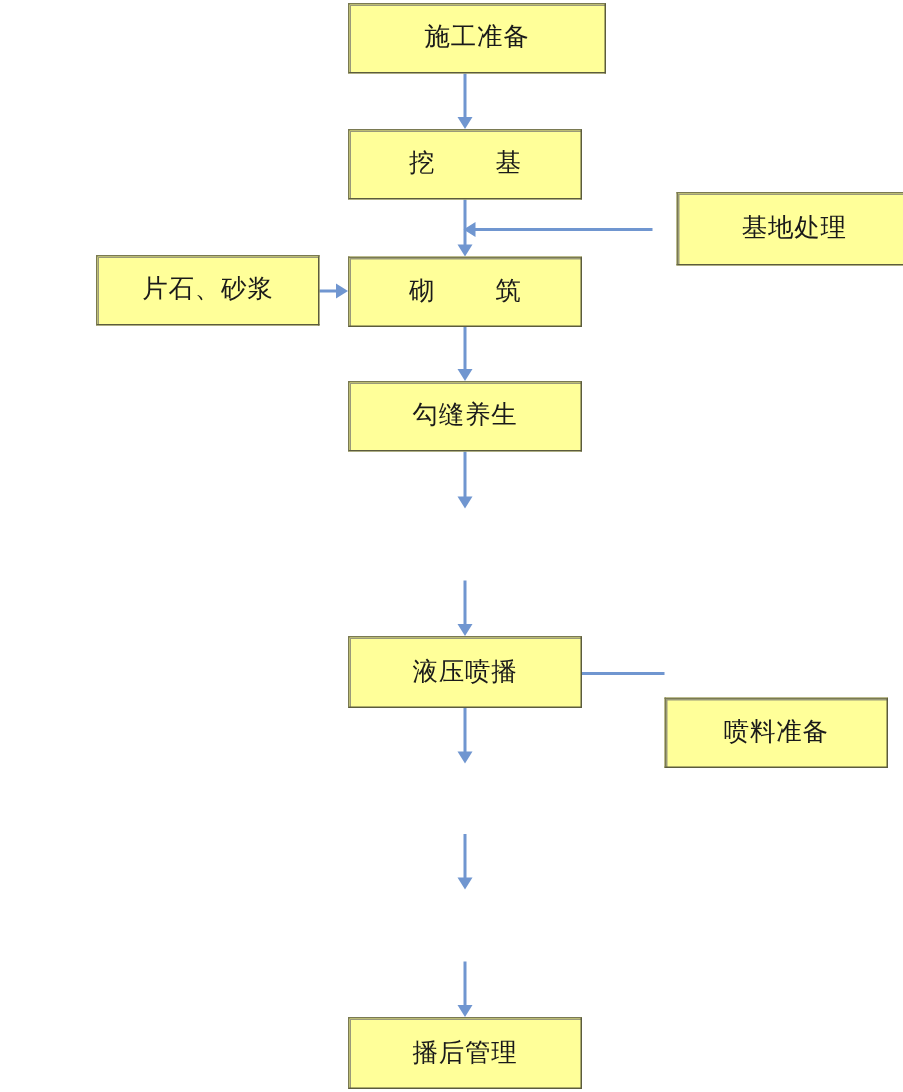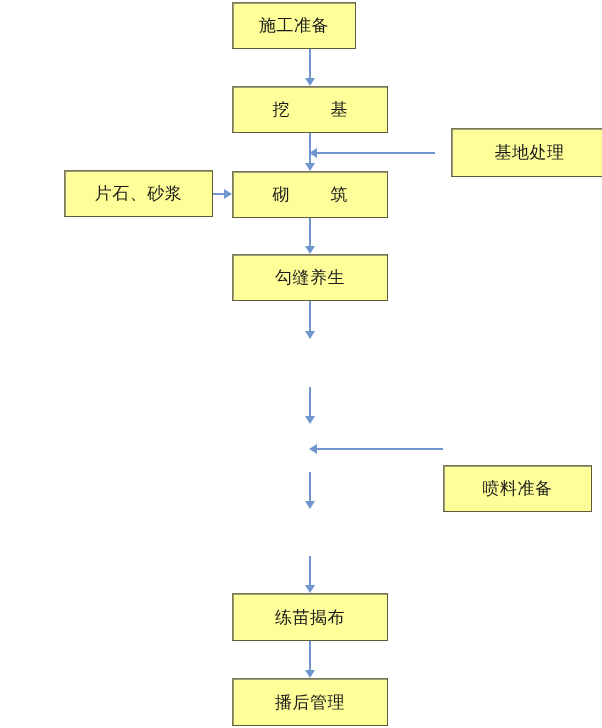--- a/index.html
+++ b/index.html
@@ -101,21 +101,21 @@
       <div class="edge-h" style="left: 316px; top: 448px; width: 127px;"></div>
       <div class="arrow-left" style="left: 309px; top: 444px;"></div>
       <div class="edge-v" style="left: 309px; top: 472px; height: 30px;"></div>
       <div class="arrow-down" style="left: 305px; top: 501px;"></div>
       <div class="edge-v" style="left: 309px; top: 556px; height: 30px;"></div>
       <div class="arrow-down" style="left: 305px; top: 585px;"></div>
       <div class="edge-v" style="left: 309px; top: 641px; height: 30px;"></div>
       <div class="arrow-down" style="left: 305px; top: 670px;"></div>
     </div>
 
-  <div class="node" style="left:232px;top:2px;width:124px;height:47px;">
+  <div class="node" style="left:232px;top:2px;width:172px;height:47px;">
     <span class="node-label">施工准备</span>
   </div>
 
   <div class="node" style="left:232px;top:86px;width:156px;height:47px;">
     <span class="node-label wide">挖  基</span>
   </div>
 
   <div class="node" style="left:451px;top:128px;width:157px;height:49px;">
     <span class="node-label">基地处理</span>
   </div>
@@ -126,27 +126,27 @@
 
   <div class="node" style="left:232px;top:171px;width:156px;height:47px;">
     <span class="node-label wide">砌  筑</span>
   </div>
 
   <div class="node" style="left:232px;top:254px;width:156px;height:47px;">
     <span class="node-label">勾缝养生</span>
   </div>
 
 
+  <div class="node" style="left:232px;top:424px;width:156px;height:48px;">
+    <span class="node-label">液压喷播</span>
+  </div>
 
   <div class="node" style="left:443px;top:425px;width:149px;height:47px;margin-top:40px;">
     <span class="node-label">喷料准备</span>
   </div>
 
 
-  <div class="node" style="left:232px;top:593px;width:156px;height:48px;">
-    <span class="node-label">练苗揭布</span>
-  </div>
 
   <div class="node" style="left:232px;top:678px;width:156px;height:48px;">
     <span class="node-label">播后管理</span>
   </div>
 
 </div>
 
 </body></html>

